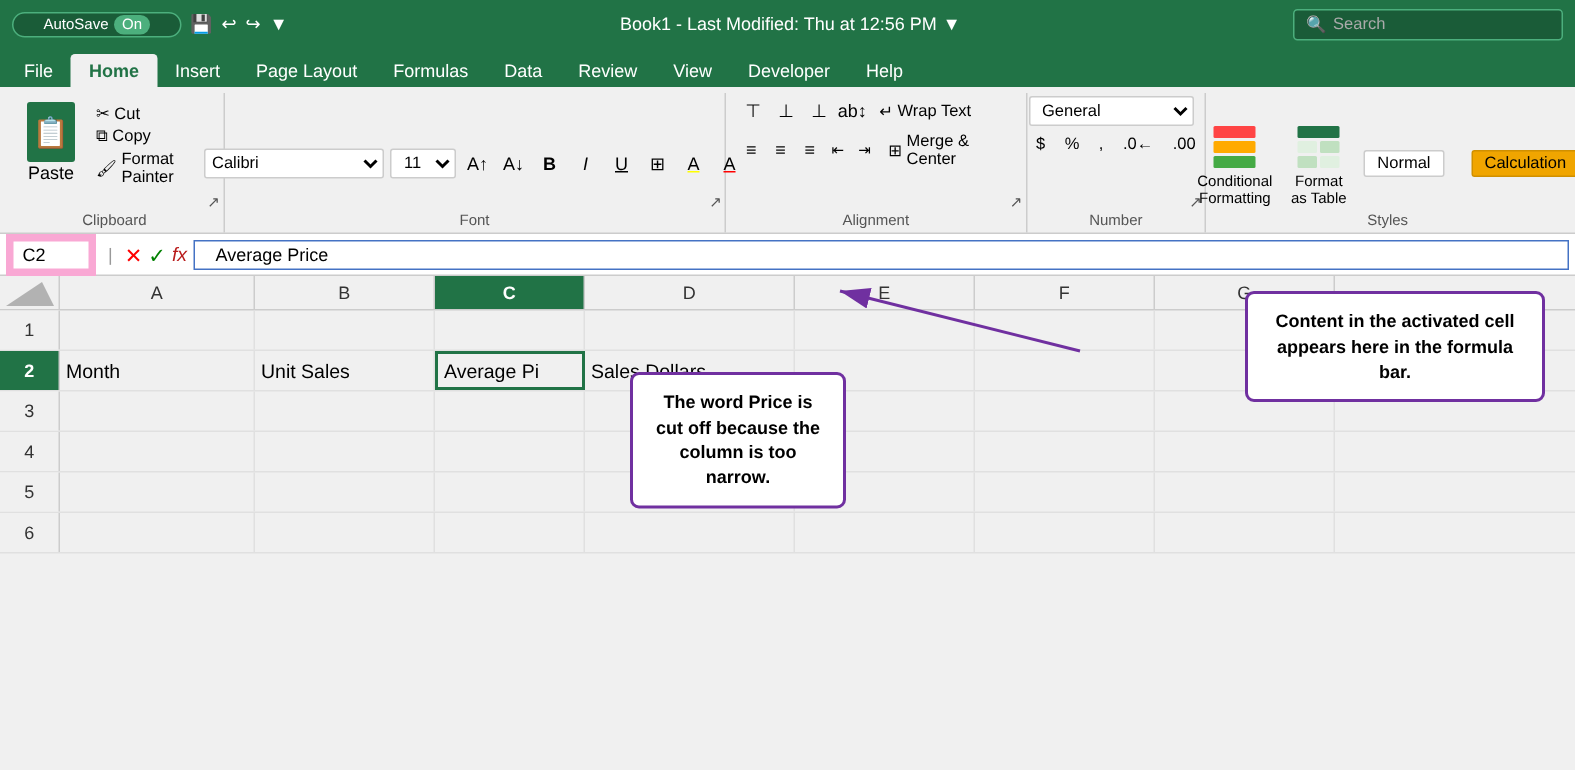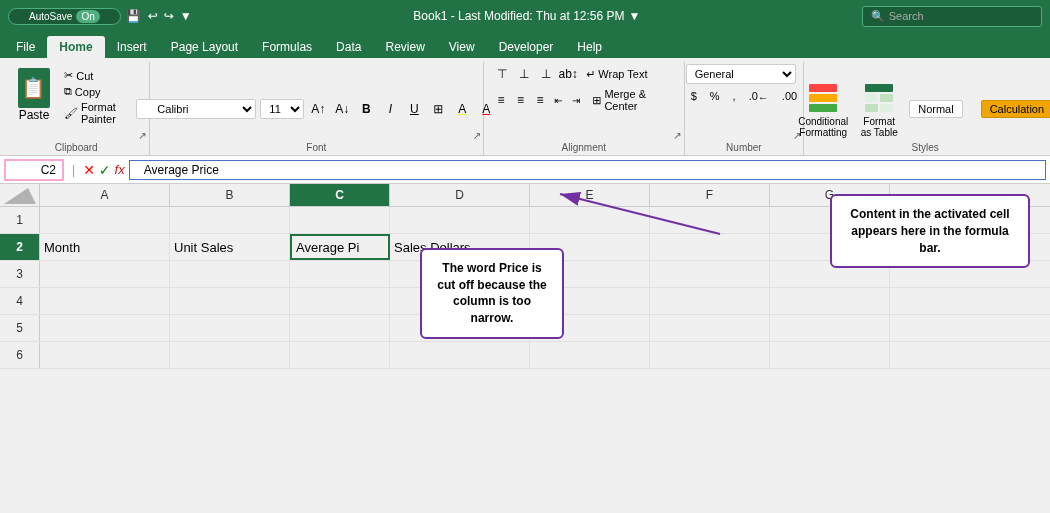--- a/index.html
+++ b/index.html
@@ -138,21 +138,21 @@
       cursor: pointer;
       border-radius: 2px;
       display: flex;
       align-items: center;
       gap: 3px;
     }
     .font-row { display: flex; align-items: center; gap: 4px; }
     .font-select {
       border: 1px solid #ccc;
       background: white;
-      padding: 2px 16px;
+      padding: 2px 0;
       font-size: 11px;
       border-radius: 2px;
       width: 120px;
     }
     .size-select {
       border: 1px solid #ccc;
       background: white;
       padding: 2px 4px;
       font-size: 11px;
       border-radius: 2px;
@@ -234,25 +234,25 @@
     .formula-bar {
       background: white;
       border-bottom: 1px solid #ccc;
       height: 28px;
       display: flex;
       align-items: center;
       padding: 0 4px;
       gap: 4px;
     }
     .cell-ref {
-      border: 2px solid #f9a8d4;
+      border: 5px solid #f9a8d4;
       padding: 2px 6px;
       font-size: 12px;
       width: 60px;
-      text-align: right;
+      text-align: left;
     }
     .formula-divider { color: #999; padding: 0 4px; }
     .formula-icons { display: flex; gap: 4px; color: #555; }
     .formula-icon { cursor: pointer; font-size: 14px; }
     .formula-icon.confirm { color: green; }
     .formula-icon.cancel { color: red; }
     .fx-label { font-style: italic; font-size: 13px; color: #b91c1c; }
     .formula-content {
       flex: 1;
       border: 1px solid #4472c4;

